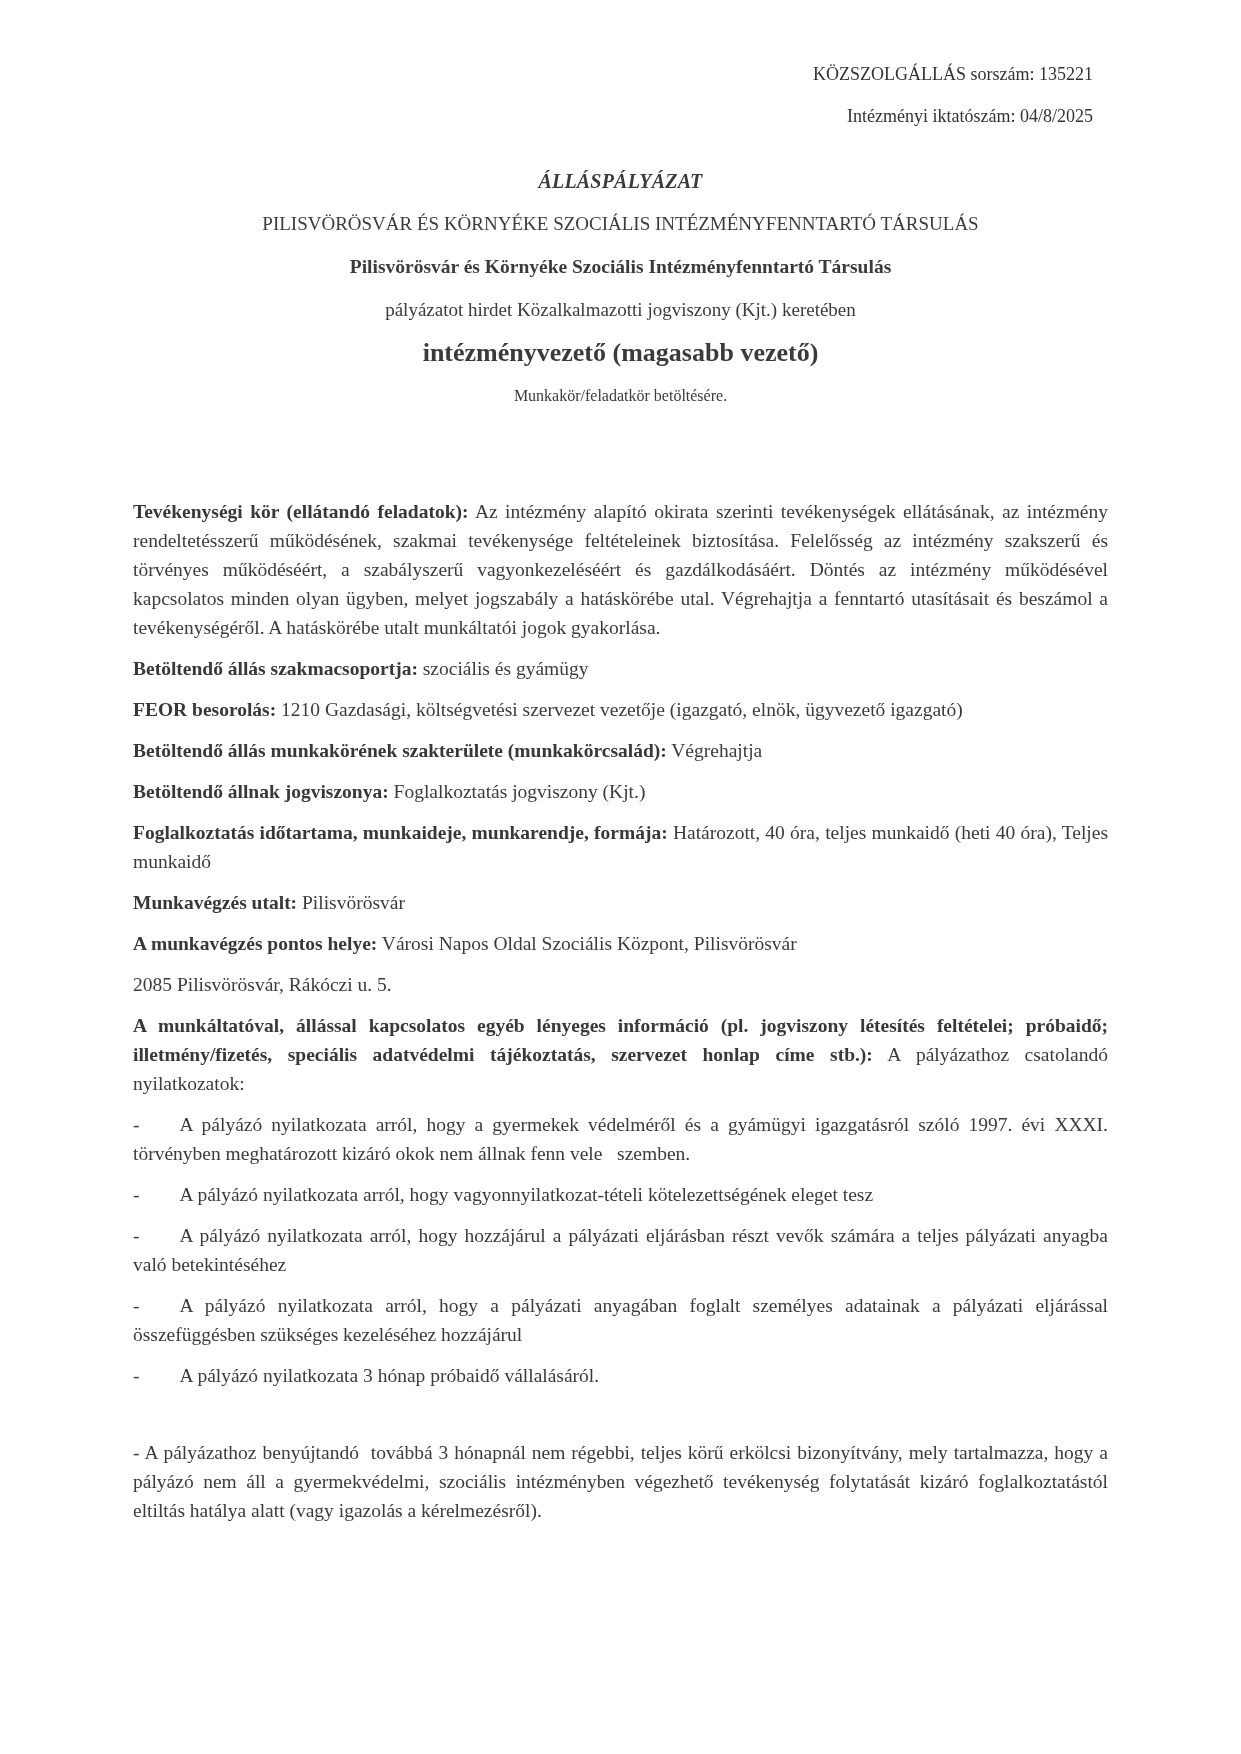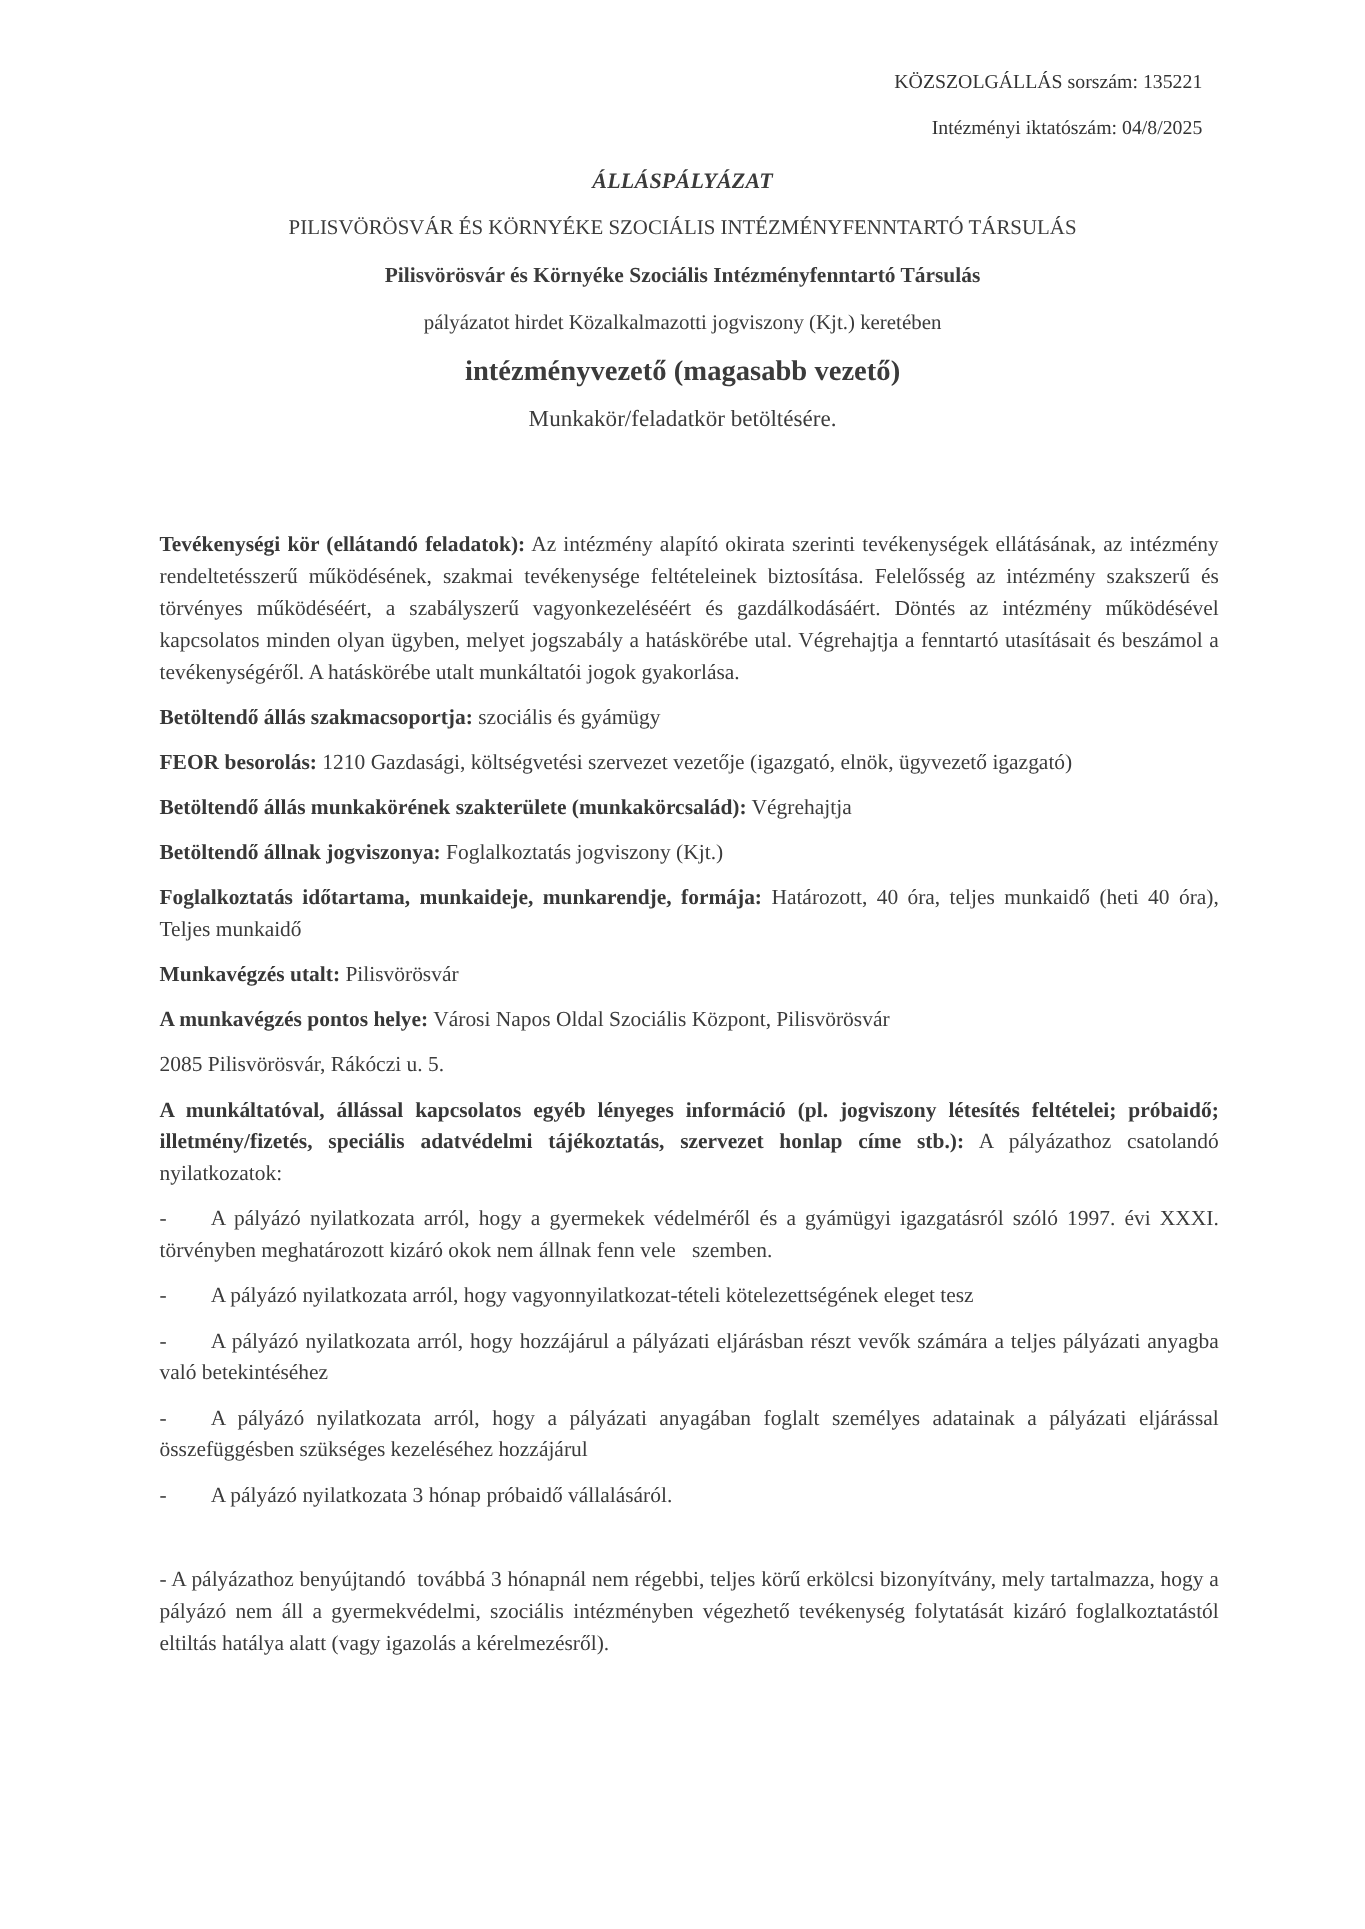--- a/index.html
+++ b/index.html
@@ -9,51 +9,50 @@
     width: 1241px;
     height: 1754px;
     margin: 0 auto;
     background: #ffffff;
     color: #3b3b3b;
     font-family: "Liberation Serif", "DejaVu Serif", serif;
     padding: 62px 133px 0 133px;
     overflow: hidden;
   }
   
-  .meta { text-align: right; padding-right: 15px; margin-bottom: 24px; }
+  .meta { text-align: right; padding-right: 15px; margin-bottom: 40px; }
   .meta p {
     font-size: 18px;
     line-height: 24px;
     margin-bottom: 18px;
     color: #333333;
   }
   
   .header { text-align: center; }
   .header p { line-height: 26px; margin-bottom: 17px; }
   .doc-type   { font-size: 20px; font-weight: bold; letter-spacing: 0.2px; font-style: italic; }
   .org-caps   { font-size: 19px; }
   .org-bold   { font-size: 19.5px; font-weight: bold; }
   .announce   { font-size: 19px; }
   .position-title {
     font-size: 26px;
     font-weight: bold;
     line-height: 36px;
     margin-bottom: 16px;
     text-align: center;
   }
-  .purpose { font-size: 21px; }
+  .purpose { font-size: 16px; }
   
   .body { margin-top: 88px; }
   .body p.para {
     font-size: 19.5px;
     line-height: 29px;
     text-align: justify;
     margin-bottom: 12px;
     color: #3b3b3b;
-    margin-left: 12px;
   }
   .body p.para b { color: #383838; }
   .tab { display: inline-block; width: 40px; }
   .closing { margin-top: 48px; }
 </style>
 </head>
 <body>
 
 <div class="page">
 

